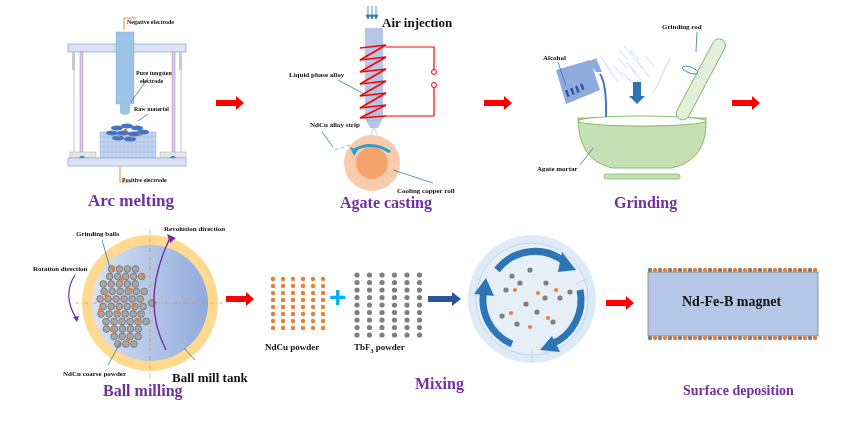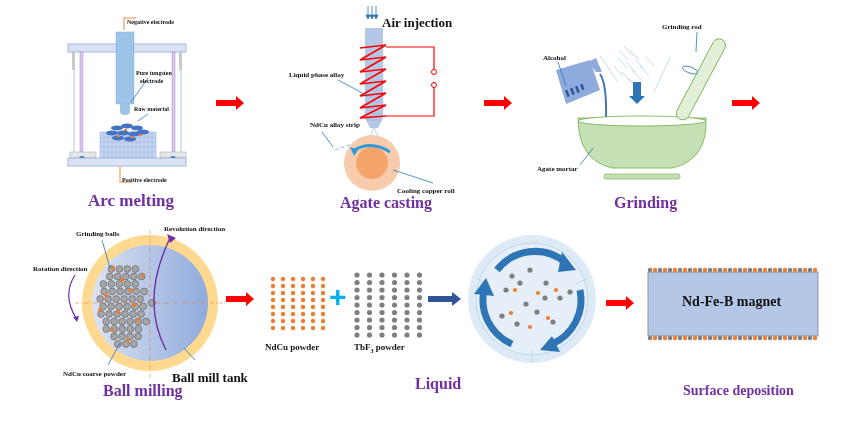--- a/index.html
+++ b/index.html
@@ -450,21 +450,21 @@
         <circle cx="570" cy="292" r="2.6" fill="#7f7f7f"></circle>
         <circle cx="545" cy="298" r="2.6" fill="#7f7f7f"></circle>
         <circle cx="515" cy="290" r="2.1" fill="#ed7d31"></circle>
         <circle cx="538" cy="293" r="2.1" fill="#ed7d31"></circle>
         <circle cx="556" cy="290" r="2.1" fill="#ed7d31"></circle>
         <circle cx="511" cy="313" r="2.1" fill="#ed7d31"></circle>
         <circle cx="530" cy="327" r="2.1" fill="#ed7d31"></circle>
         <circle cx="548" cy="318" r="2.1" fill="#ed7d31"></circle>
       </g>
   </svg>
-  <div class="step-title" style="left:415px;top:375px;font-size:16px;">Liquid</div>
+  <div class="step-title" style="left:415px;top:375px;font-size:16px;">Mixing</div>
 </div>
 
 <svg width="30" height="14" style="left:606px;top:296px;">
   <polygon points="0,4 20,4 20,0 28,7 20,14 20,10 0,10" fill="#ff0000"></polygon>
 </svg>
 
 <div>
   <svg width="853" height="421" style="left:0;top:0;">
     <rect x="648" y="272" width="170" height="64" fill="#b4c7e7" stroke="#7f7f7f" stroke-width="0.8"></rect>
     <g id="coating-top">

